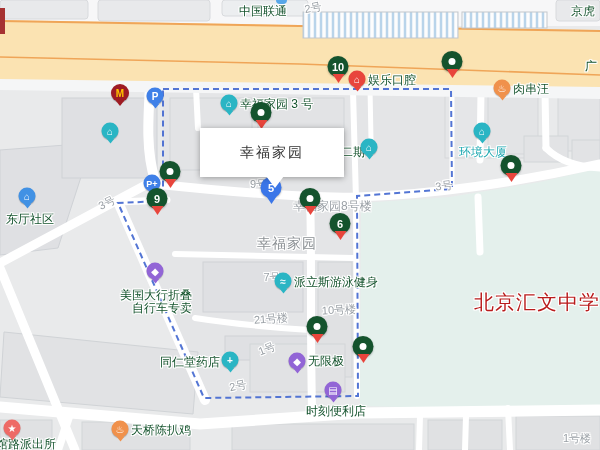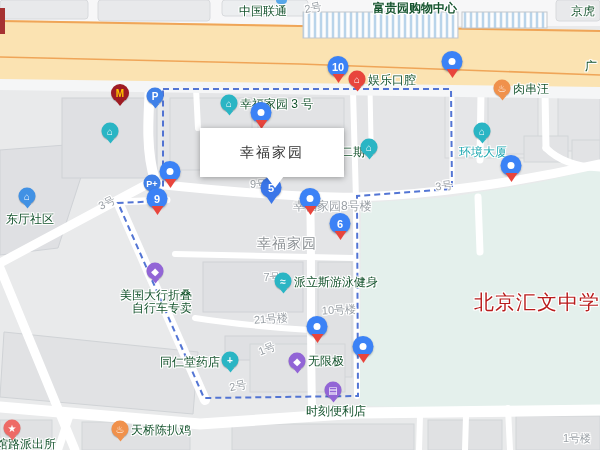--- a/index.html
+++ b/index.html
@@ -19,21 +19,21 @@
     font-size:10px;font-weight:bold;display:flex;align-items:center;justify-content:center;
     transform:translate(-50%,-50%);z-index:14;box-shadow:0 1px 1px rgba(0,0,0,.25);}
   .poi-icon::after{content:'';position:absolute;top:100%;left:50%;margin-top:-1px;transform:translateX(-50%);
     width:0;height:0;border:4px solid transparent;border-top:5px solid var(--c);}
   .teal{--c:#2ab5c4;} .blue{--c:#4191e4;} .purple{--c:#9265d6;} .orange{--c:#f0914c;}
   .redc{--c:#e8453c;} .pink{--c:#ee6a66;} .maroon{--c:#9e1b23;} .pblue{--c:#3f80e8;}
   .maroon{color:#ffc500;}
   .marker{position:absolute;transform:translate(-50%,-100%);z-index:30;cursor:pointer;}
   .marker .balloon{width:21px;height:21px;border-radius:50%;display:flex;align-items:center;justify-content:center;
     color:#fff;font-size:11px;font-weight:bold;box-shadow:0 1px 2px rgba(0,0,0,.3);}
-  .marker.red .balloon{background:#3b82f6;} .marker.blue .balloon{background:#3b76e8;}
+  .marker.red .balloon{background:#14532d;} .marker.blue .balloon{background:#3b76e8;}
   .marker .tail{margin:-3px auto 0;width:0;height:0;border:6px solid transparent;}
   .marker.red .tail{border-top:9px solid #e8453c;} .marker.blue .tail{border-top:9px solid #3b76e8;}
   .marker .dot{width:7px;height:7px;border-radius:50%;background:#fff;}
   .infobox{position:absolute;left:200px;top:128px;width:144px;height:49px;background:#fff;z-index:40;
     box-shadow:0 1px 6px rgba(0,0,0,.35);display:flex;align-items:center;justify-content:center;
     font-size:14px;color:#333;letter-spacing:2px;cursor:pointer;}
   .infobox-tail{position:absolute;left:266px;top:176px;width:0;height:0;z-index:41;
     border:9px solid transparent;border-top:12px solid #fff;}
   .cutbar{position:absolute;left:0;top:8px;width:5px;height:26px;background:#a63232;z-index:10;}
   .cuticon{position:absolute;left:276px;top:0;width:11px;height:4px;background:#58a7e8;border-radius:0 0 4px 4px;z-index:10;}
@@ -119,21 +119,20 @@
     <rect x="303" y="12" width="155" height="26" fill="url(#hatch)" stroke="#c3c7cc"></rect>
     <rect x="462" y="12" width="85" height="16" fill="url(#hatch)" stroke="#c3c7cc"></rect>
 
     <polygon points="163,89 451,89 452,189 357,196 358,396 204,398 118,203 163,201" fill="none" stroke="#4a6ed2" stroke-width="2" stroke-dasharray="6 4" opacity="0.95"></polygon>
   </svg>
 
   <div class="cutbar"></div>
   <div class="cuticon"></div>
 
   <div class="lbl halo anchor-c" style="left:263px;top:11px;">中国联通</div>
-  <div class="lbl halo anchor-c" style="left:415px;top:8px;font-weight:bold;">富贵园购物中心</div>
   <div class="lbl halo anchor-l" style="left:571px;top:11px;">京虎</div>
   <div class="lbl halo anchor-l" style="left:585px;top:66px;">广</div>
 
   <div class="poi-icon maroon" style="left:120px;top:93px;width:18px;height:18px;">
       <span>M</span>
     </div>
   <div class="poi-icon pblue" style="left:155px;top:96px;">
       <span>P</span>
     </div>
   <div class="poi-icon pblue" style="left:152px;top:183px;font-size:9px;">

